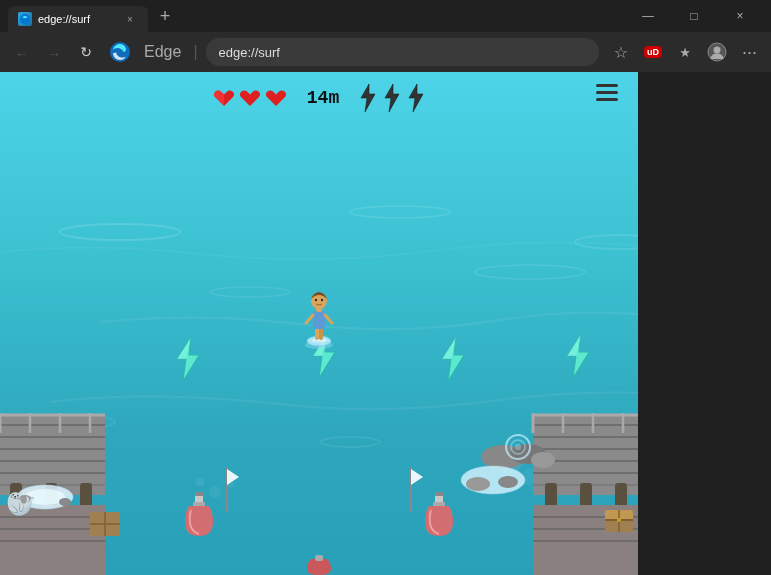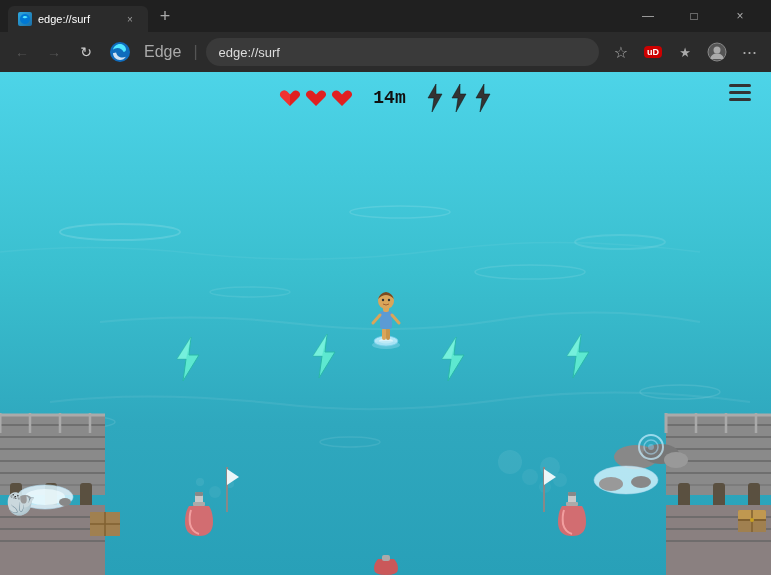--- a/index.html
+++ b/index.html
@@ -96,21 +96,21 @@
       border-radius: 50%; cursor: pointer; color: #aaa; font-size: 13px;
     }
     .ublock-badge {
       background: #c00; color: #fff;
       border-radius: 4px; font-size: 9px; font-weight: bold;
       padding: 1px 3px; min-width: 18px; text-align: center;
     }
 
     
     .game-area {
-      width: 771px;
+      width: 638px;
       height: 503px;
       position: relative;
       overflow: hidden;
       background: #5eead4;
     }
 
     
     .ocean-bg {
       position: absolute; inset: 0;
       background: linear-gradient(180deg, #4dd4e8 0%, #3abfcf 40%, #2fa8be 70%, #28a0b8 100%);

